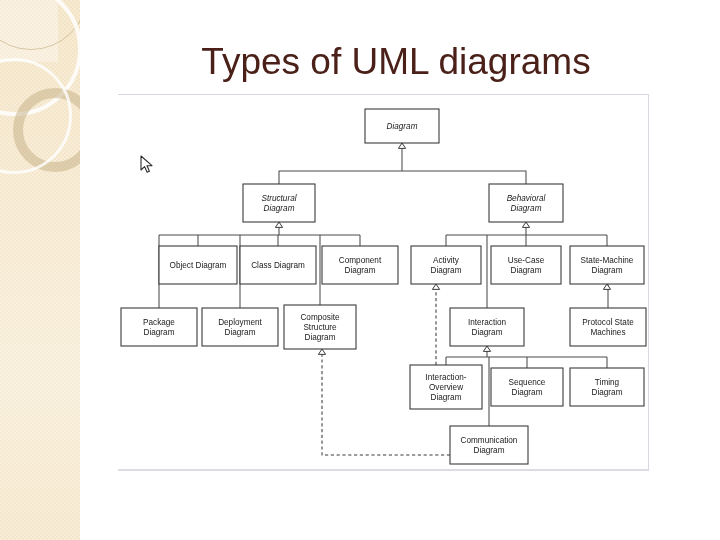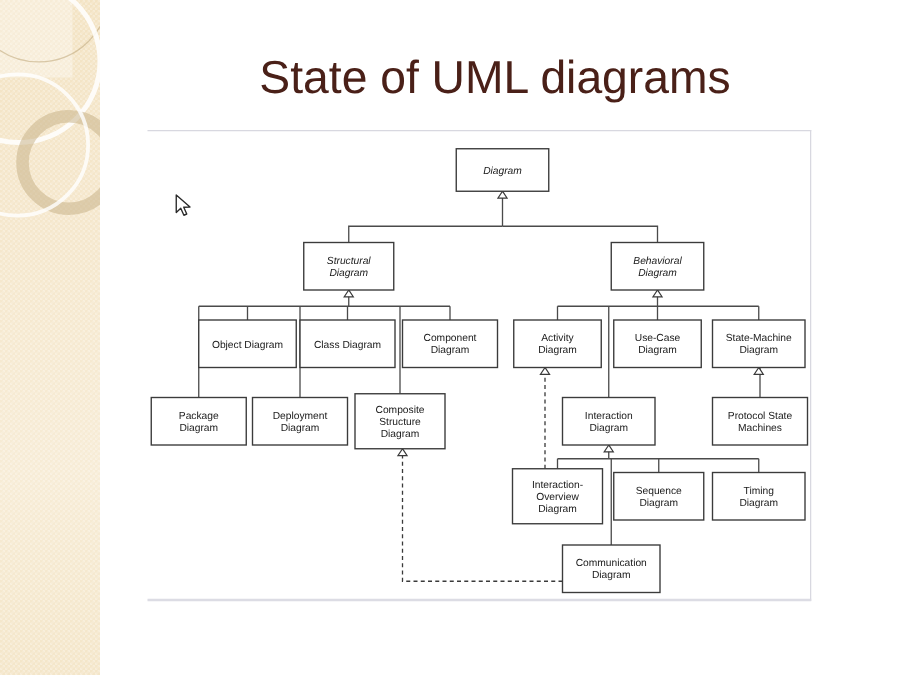--- a/index.html
+++ b/index.html
@@ -50,21 +50,21 @@
     position:absolute;left:96px;top:40px;width:600px;
     text-align:center;
     color:#4a2018;
     font-size:37px;
     line-height:44px;
     white-space:nowrap;
   }
 
   
   #panel{
-    position:absolute;left:118px;top:104px;width:530px;height:374px;
+    position:absolute;left:118px;top:94px;width:530px;height:374px;
     background:#ffffff;
     border-top:1px solid #d8d8e0;
     border-right:1px solid #d8d8e0;
     border-bottom:2px solid #dcdce4;
   }
   #svg-diagram{position:absolute;left:0;top:0;}
 
   
   .nodebox{fill:#ffffff;stroke:#3b3b3b;stroke-width:1.1;}
   .nodetext{
@@ -84,21 +84,21 @@
 
 <div id="sidebar">
   <div class="tile"></div>
   <div class="topbox"></div>
   <div class="arc-thin"></div>
   <div class="arc-white"></div>
   <div class="ring-tan"></div>
   <div class="arc-white2"></div>
 </div>
 
-<div id="title">State of UML diagrams</div>
+<div id="title">Types of UML diagrams</div>
 
 <div id="panel">
   <svg id="svg-diagram" width="530" height="372" viewBox="118 104 530 372">
     <g id="edge-layer">
         <polyline points="402,152 402,180" class="edge"></polyline>
         <polygon points="402,152 398.4,157.4 405.6,157.4" class="tri"></polygon>
         <polyline points="279,193 279,180 402,180" class="edge"></polyline>
         <polyline points="526,193 526,180 402,180" class="edge"></polyline>
         <polyline points="279,231 279,244" class="edge"></polyline>
         <polygon points="279,231 275.4,236.4 282.6,236.4" class="tri"></polygon>

